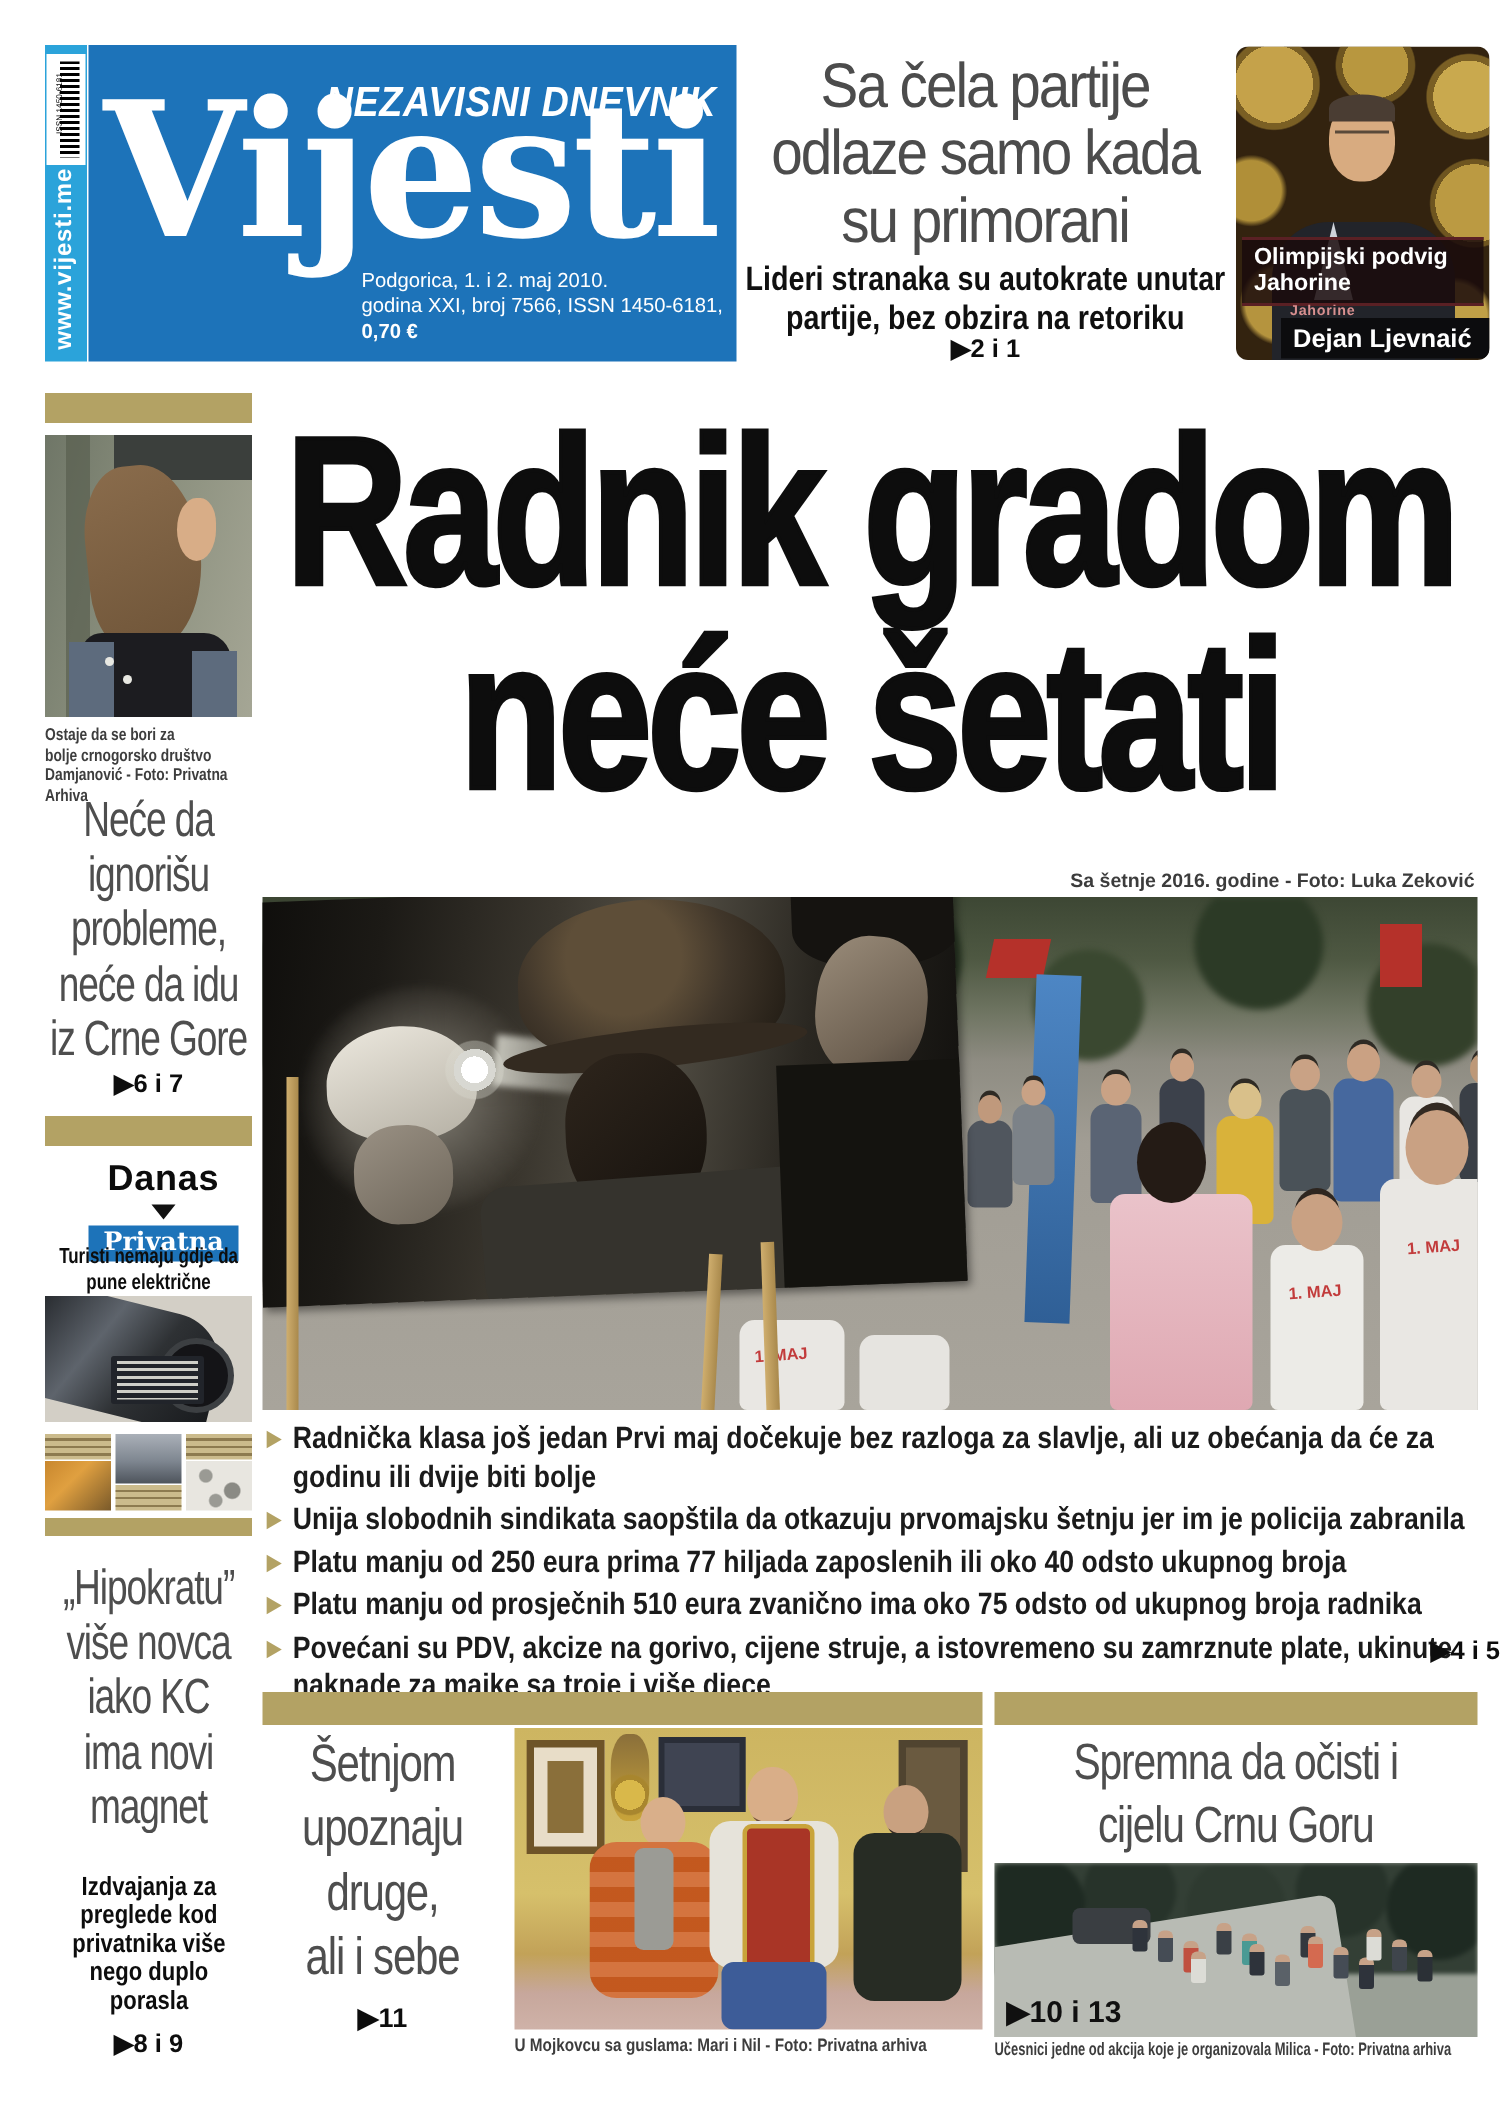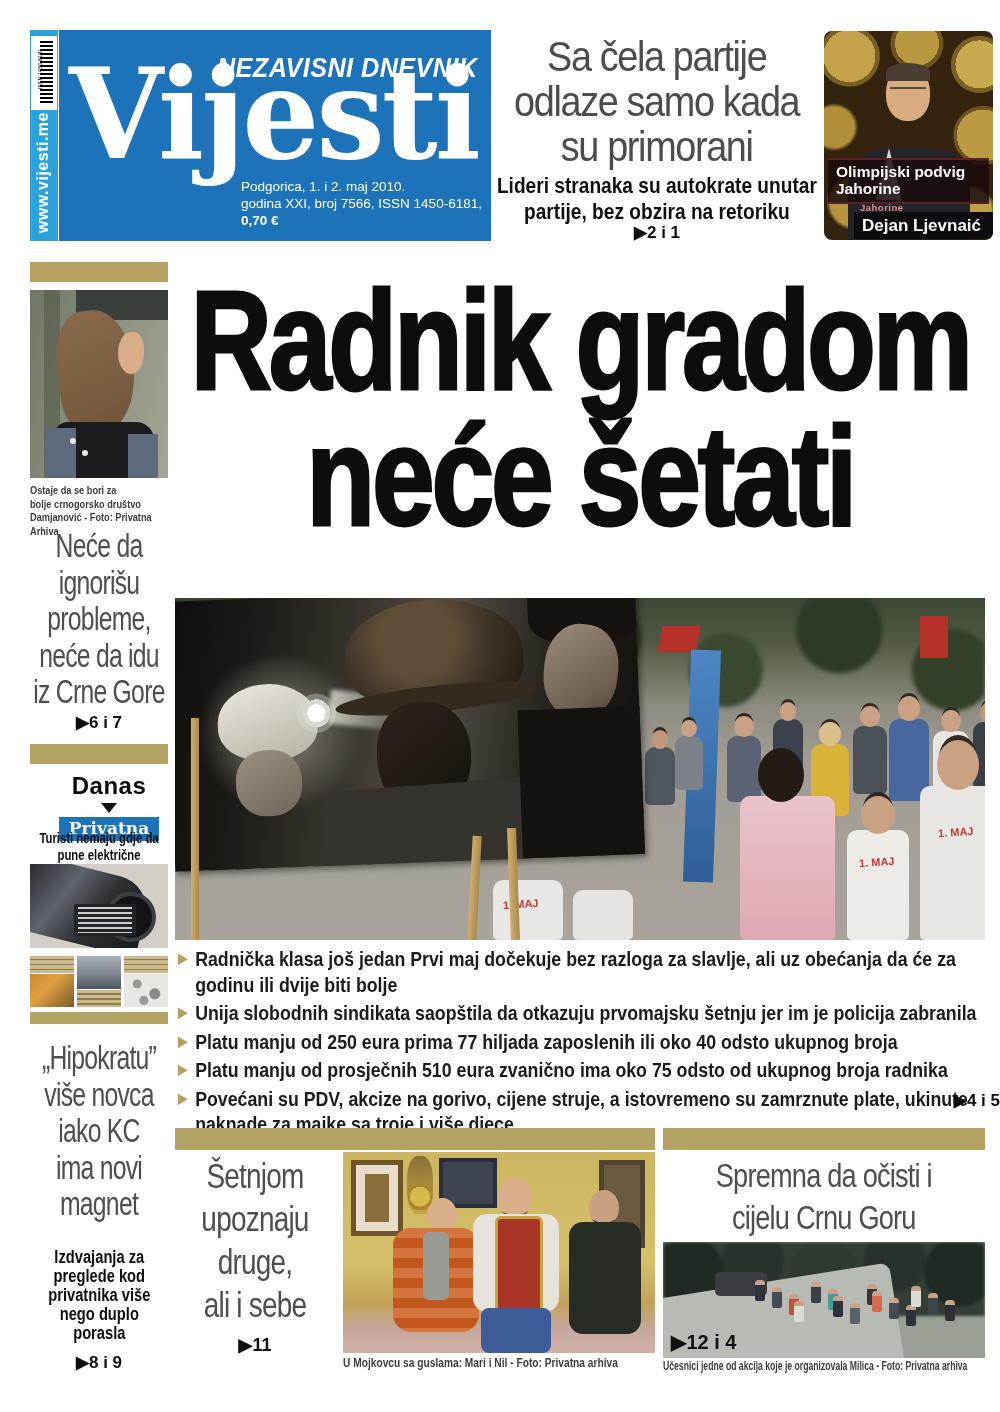--- a/index.html
+++ b/index.html
@@ -211,20 +211,21 @@
       <div>Jahorine</div>
     </div>
     <div class="iv-kicker">Jahorine</div>
     <div class="iv-name">Dejan Ljevnaić</div>
   </div>
 
   <div class="cond" style="left:175px;top:272px;width:1013px;transform:scaleX(.8);">
     <div class="lead-h">Radnik gradom</div>
     <div class="lead-h">neće šetati</div>
   </div>
+  <div class="lead-cap">Sa šetnje 2016. godine - Foto: Luka Zeković</div>
 
   <div class="main-photo">
     <div class="mp-trees"></div>
     <div class="flag" style="left:485px;top:28px;width:38px;height:26px;transform:skewX(-12deg);"></div>
     <div class="flag" style="left:745px;top:18px;width:28px;height:42px;"></div>
 
     <div class="mp-bluebanner"></div>
     <div id="crowd-layer">
         <span class="person" style="left: 470px; top: 149.4px; width: 30px; height: 58px; background: rgb(80, 86, 94);"></span>
         <span class="p-head" style="left: 476.6px; top: 132px; width: 16.8px; height: 18.6px; background: rgb(192, 153, 124); box-shadow: rgb(46, 42, 36) 0px -4px 0px -1px;"></span>
@@ -437,17 +438,17 @@
         <span class="cp" style="left: 170px; top: 54px; background: linear-gradient(rgb(199, 162, 136) 0px, rgb(199, 162, 136) 5px, rgb(46, 51, 59) 5px);"></span>
         <span class="cp" style="left: 187px; top: 61px; background: linear-gradient(rgb(199, 162, 136) 0px, rgb(199, 162, 136) 5px, rgb(90, 97, 104) 5px);"></span>
         <span class="cp" style="left: 204px; top: 42px; background: linear-gradient(rgb(199, 162, 136) 0px, rgb(199, 162, 136) 5px, rgb(51, 56, 62) 5px);"></span>
         <span class="cp" style="left: 209px; top: 49px; background: linear-gradient(rgb(199, 162, 136) 0px, rgb(199, 162, 136) 5px, rgb(212, 106, 80) 5px);"></span>
         <span class="cp" style="left: 226px; top: 56px; background: linear-gradient(rgb(199, 162, 136) 0px, rgb(199, 162, 136) 5px, rgb(69, 76, 85) 5px);"></span>
         <span class="cp" style="left: 243px; top: 63px; background: linear-gradient(rgb(199, 162, 136) 0px, rgb(199, 162, 136) 5px, rgb(46, 51, 59) 5px);"></span>
         <span class="cp" style="left: 248px; top: 44px; background: linear-gradient(rgb(199, 162, 136) 0px, rgb(199, 162, 136) 5px, rgb(220, 220, 214) 5px);"></span>
         <span class="cp" style="left: 265px; top: 51px; background: linear-gradient(rgb(199, 162, 136) 0px, rgb(199, 162, 136) 5px, rgb(63, 69, 76) 5px);"></span>
         <span class="cp" style="left: 282px; top: 58px; background: linear-gradient(rgb(199, 162, 136) 0px, rgb(199, 162, 136) 5px, rgb(43, 48, 54) 5px);"></span>
       </div>
-    <div class="br-ref-overlay">▶12 i 4</div>
+    <div class="br-ref-overlay">▶10 i 13</div>
   </div>
   <div class="cond cap-line" style="left:663px;top:1360px;width:447px;transform:scaleX(.72);font-size:12px;">Učesnici jedne od akcija koje je organizovala Milica - Foto: Privatna arhiva</div>
 
 </div>
 
 </body></html>

